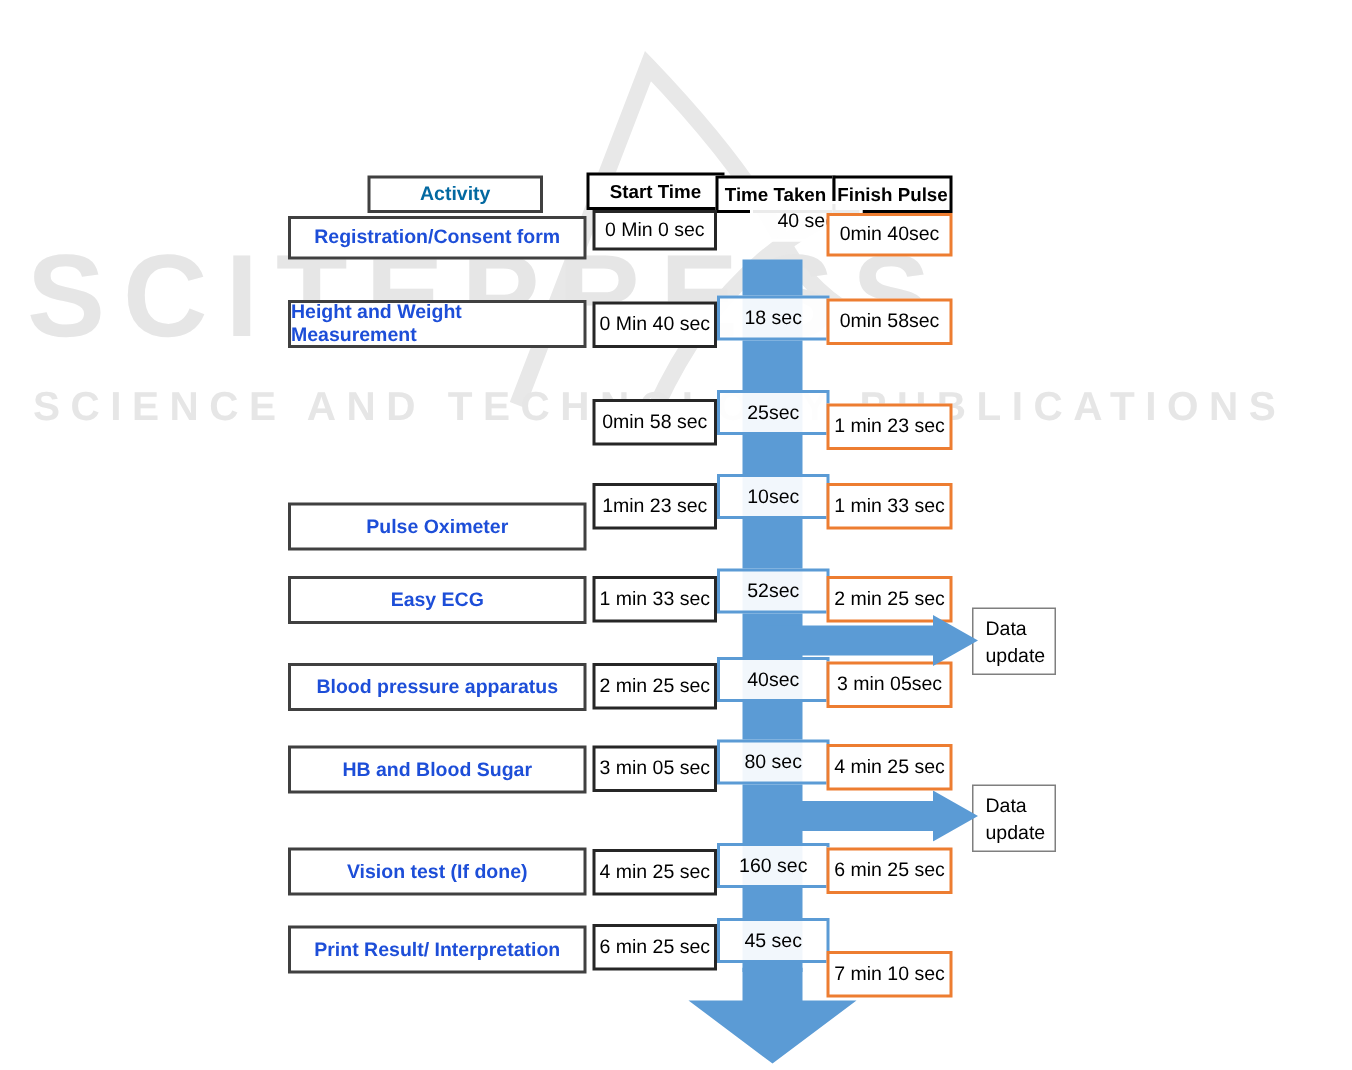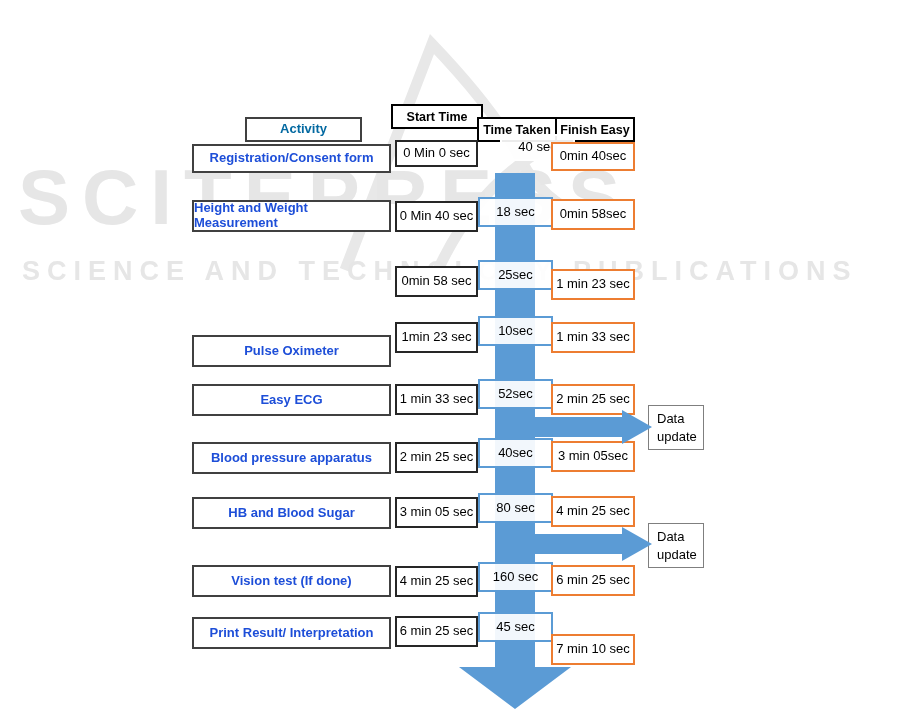--- a/index.html
+++ b/index.html
@@ -165,28 +165,28 @@
     <polygon points="0,7 112,7 112,0 142,17 112,34 112,27 0,27" fill="#5b9bd5"></polygon>
   </svg>
   <svg class="side-arrow" style="left:510px; top:527px; width:142px; height:34px;" viewBox="0 0 142 34">
     <polygon points="0,7 112,7 112,0 142,17 112,34 112,27 0,27" fill="#5b9bd5"></polygon>
   </svg>
 
   <div class="box activity-head" style="left:245px; top:117px; width:117px; height:25px;">
     <span>Activity</span>
   </div>
 
-  <div class="box col-head" style="left:391px; top:104px; width:92px; height:25px;">
+  <div class="box col-head" style="left:391px; top:115px; width:92px; height:25px;">
     <span>Start Time</span>
   </div>
   <div class="box col-head" style="left:477px; top:117px; width:80px; height:25px;">
     <span>Time Taken</span>
   </div>
   <div class="box col-head" style="left:555px; top:117px; width:80px; height:25px;">
-    <span>Finish Easy</span>
+    <span>Finish Pulse</span>
   </div>
 
   <div class="box activity-cell" style="left:192px; top:144px; width:199px; height:29px;">
     <span>Registration/Consent form</span>
   </div>
   <div class="box start-cell" style="left:395px; top:140px; width:83px; height:27px;">
     <span>0 Min 0 sec</span>
   </div>
   <div class="box taken-cell" style="left:478px; top:134px; width:75px; height:27px; border-color:#ffffff;margin-left:22px;">
     <span>40 sec</span>

